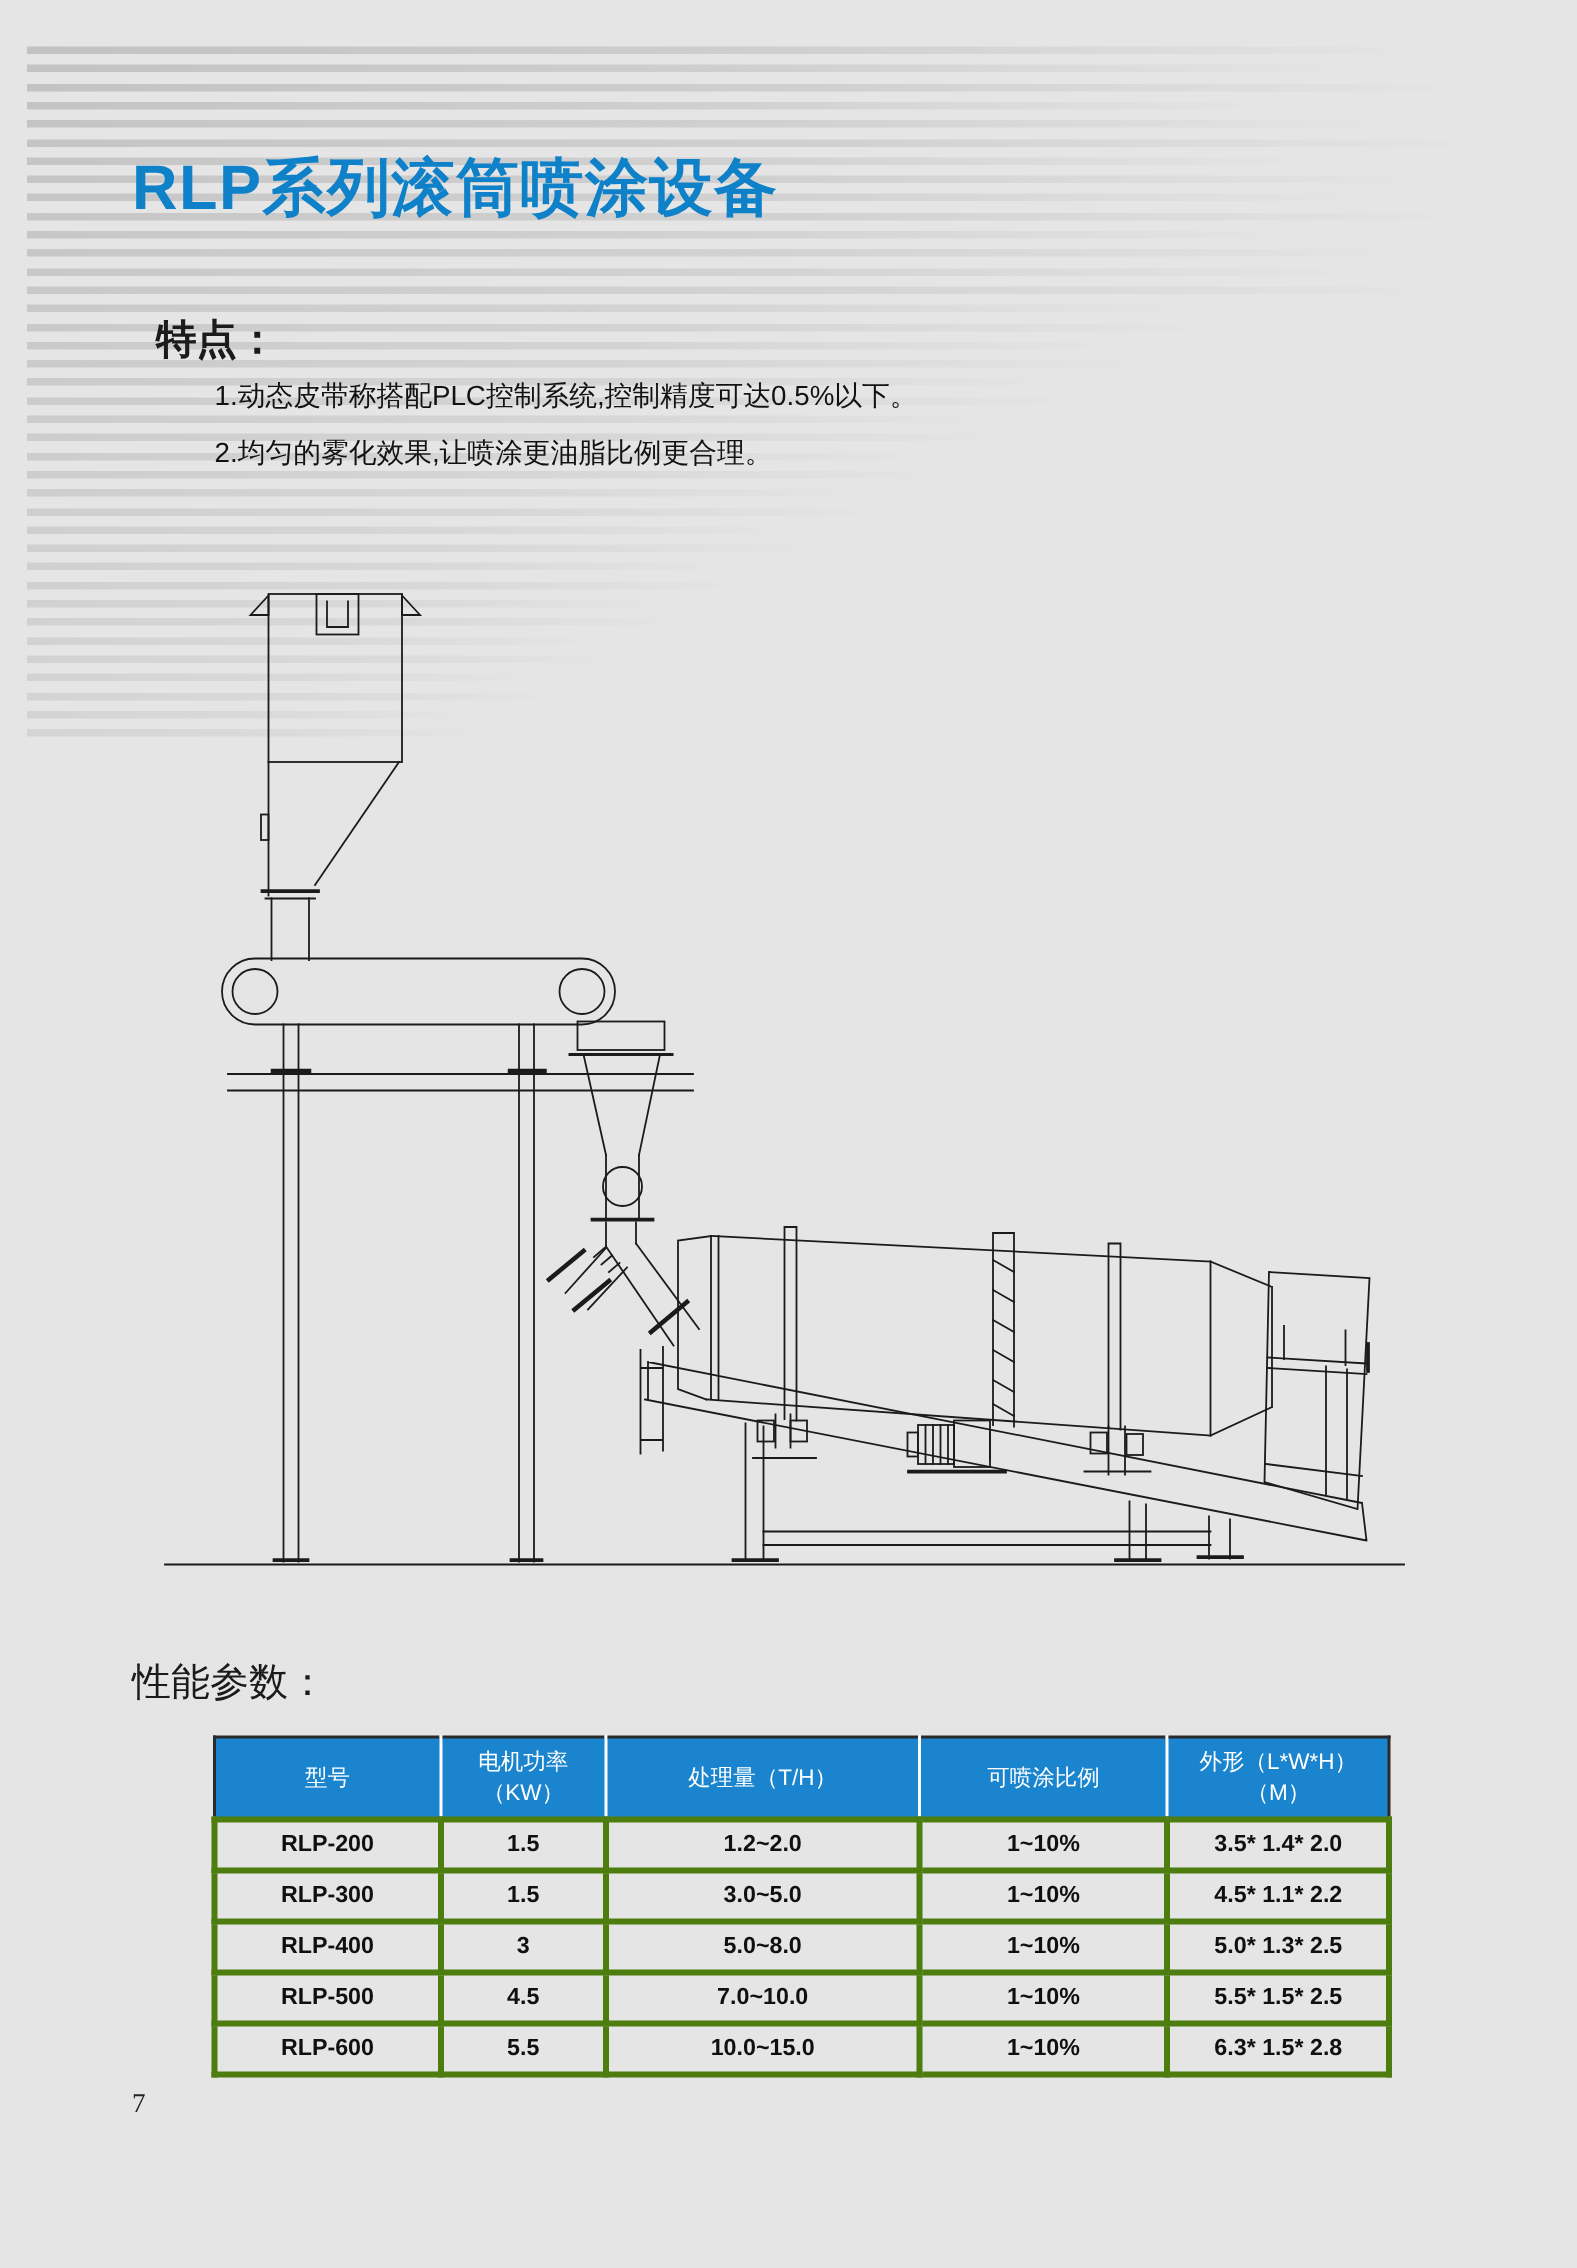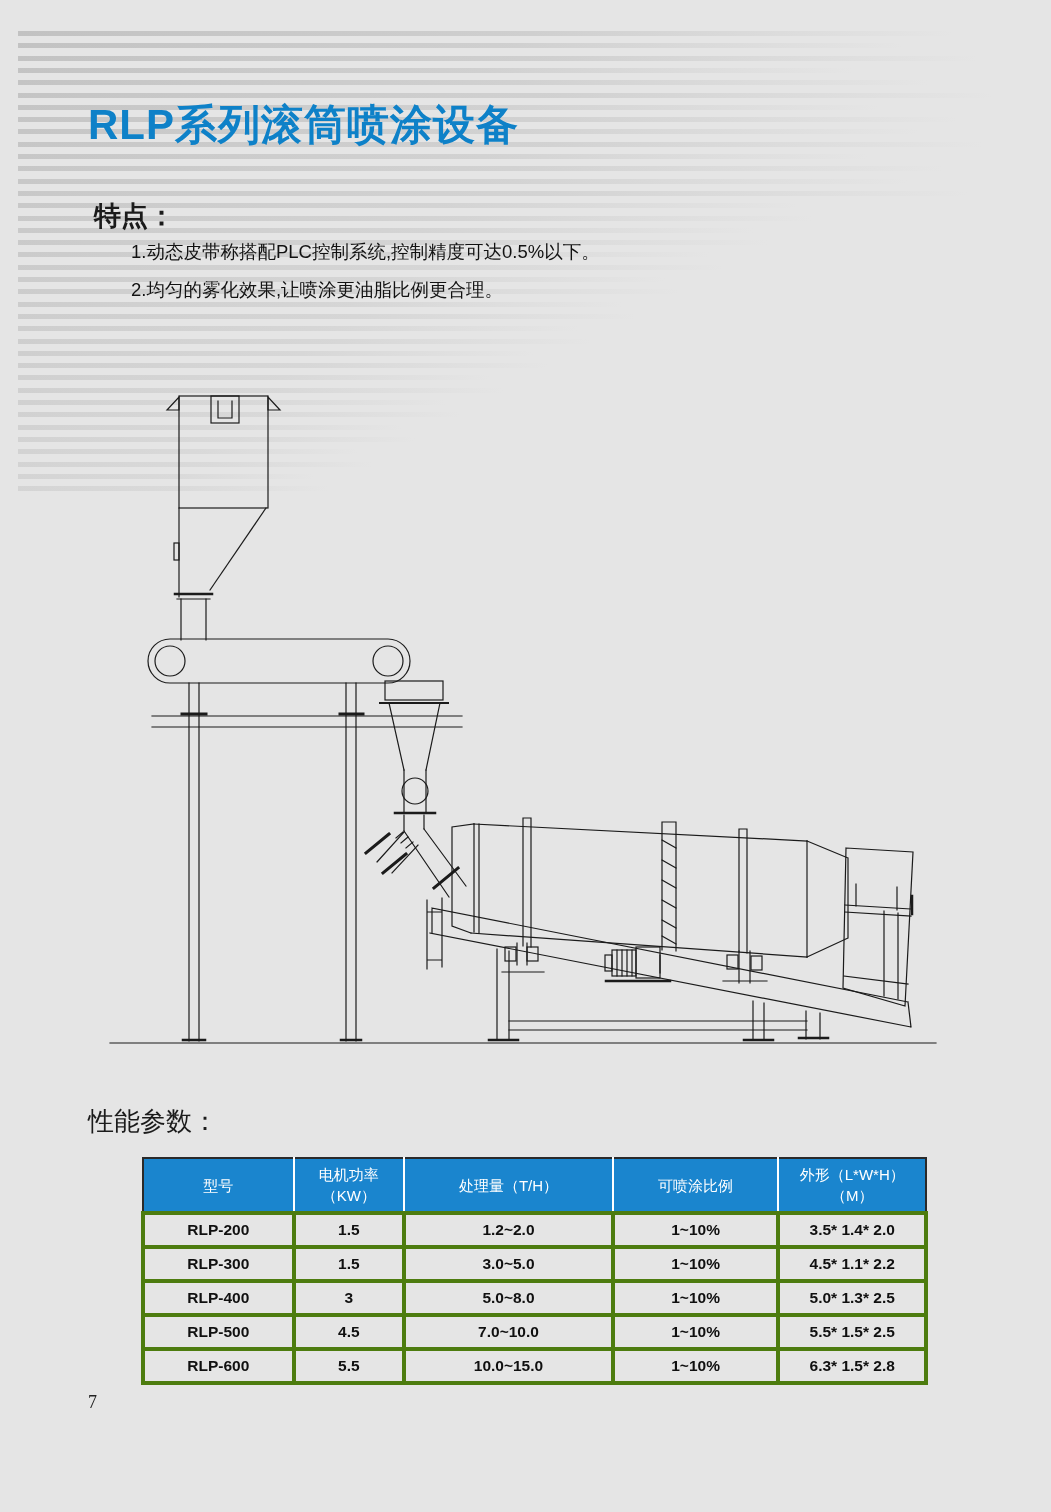--- a/index.html
+++ b/index.html
@@ -13,25 +13,25 @@
   .stripes { position:absolute; left:0; top:0; width:1051px; height:520px; }
   .stripe {
     position:absolute; left:18px; height:5px;
     background:linear-gradient(90deg,#c2c2c2 0%,#cfcfcf 55%,rgba(255,255,255,0) 100%);
   }
   .title {
     position:absolute; left:88px; top:97px; margin:0;
     font-size:42px; font-weight:700; letter-spacing:1px;
   }
   .features-heading {
-    position:absolute; left:88px; top:192px; margin:6px;
+    position:absolute; left:88px; top:192px; margin:16px;
     font-size:27px; font-weight:700; color:#1b1b1b;
   }
   .features {
-    position:absolute; left:127px; top:237px; margin:4px; padding:0;
+    position:absolute; left:127px; top:237px; margin:16px; padding:0;
     list-style:none; font-size:18.5px; color:#121212;
   }
   .features li { margin:0 0 17px 0; line-height:21px; font-weight:500; }
   .drawing { position:absolute; left:0; top:0; width:1051px; height:1512px; }
   .perf-heading {
     position:absolute; left:88px; top:1104px; margin:0;
     font-size:26px; font-weight:400; color:#1b1b1b;
   }
   table.spec {
     position:absolute; left:141px; top:1157px; width:787px;

